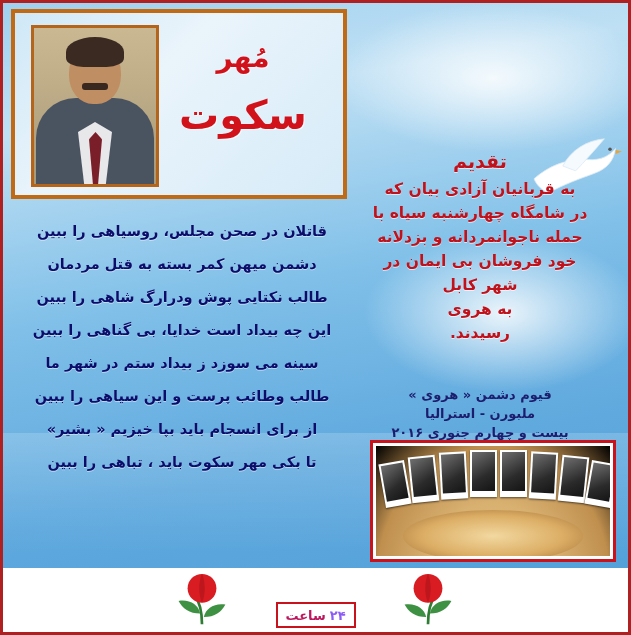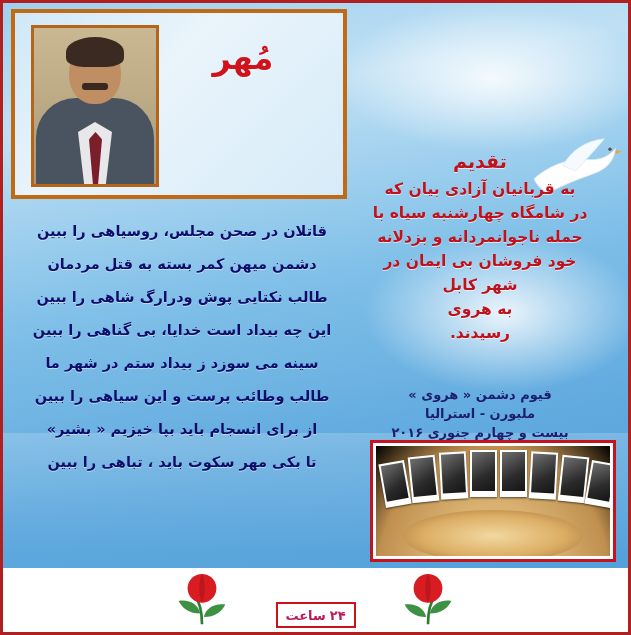--- a/index.html
+++ b/index.html
@@ -123,21 +123,21 @@
     right: 14px;
     top: 16px;
     width: 172px;
     text-align: center;
     color: #d2121b;
     font-family: "DejaVu Sans", sans-serif;
     font-weight: bold;
     direction: rtl;
     text-shadow: 1px 1px 0 rgba(255,255,255,0.7);
   }
-  .title-red .l1 { font-size: 32px; line-height: 58px; }
+  .title-red .l1 { font-size: 28px; line-height: 58px; }
   .title-red .l2 { font-size: 40px; line-height: 56px; }
 
   
   .dedication {
     position: absolute;
     right: 14px;
     top: 144px;
     width: 268px;
     text-align: center;
     direction: rtl;
@@ -260,21 +260,21 @@
     border: 2px solid #c8131d;
     box-sizing: border-box;
     display: flex;
     align-items: center;
     justify-content: center;
     direction: rtl;
     color: #0c0c6b;
     font-weight: bold;
     font-size: 13px;
   }
-  .badge .num { color: #be185d; }
+  .badge .num { color: #8b5cf6; }
   .badge .word { color: #be185d; margin-right: 4px; }
 </style>
 </head>
 <body>
 
 <div id="page">
 
   <div class="cloud" style="left:330px; top:0px; width:320px; height:150px;"></div>
   <div class="cloud" style="left:360px; top:230px; width:280px; height:160px;"></div>
   <div class="sky-band" style="top:430px; height:120px; background:linear-gradient(180deg, rgba(255,255,255,0.18), rgba(255,255,255,0));"></div>
@@ -285,20 +285,21 @@
         <div class="p-body"></div>
         <div class="p-shirt"></div>
         <div class="p-tie"></div>
         <div class="p-head"></div>
         <div class="p-hair"></div>
         <div class="p-mous"></div>
       </div>
     </div>
     <div class="title-red">
       <div class="l1">مُهر</div>
+      <div class="l2">سکوت</div>
     </div>
   </div>
 
   <svg class="dove" viewBox="0 0 120 92" xmlns="http://www.w3.org/2000/svg">
     <path d="M10 62 C30 44, 56 36, 78 38 C92 39, 104 34, 112 24 C110 40, 100 50, 86 55 C70 61, 44 70, 28 80 C20 76, 13 70, 10 62 Z" fill="#ffffff" stroke="#d8e8f4" stroke-width="1"></path>
     <path d="M46 46 C56 26, 76 14, 98 12 C86 26, 74 40, 62 52 Z" fill="#f4fafe" stroke="#dbeaf5" stroke-width="1"></path>
     <circle cx="105" cy="25" r="2.2" fill="#555"></circle>
     <path d="M112 26 L120 28 L112 31 Z" fill="#e8a33a"></path>
   </svg>
 

